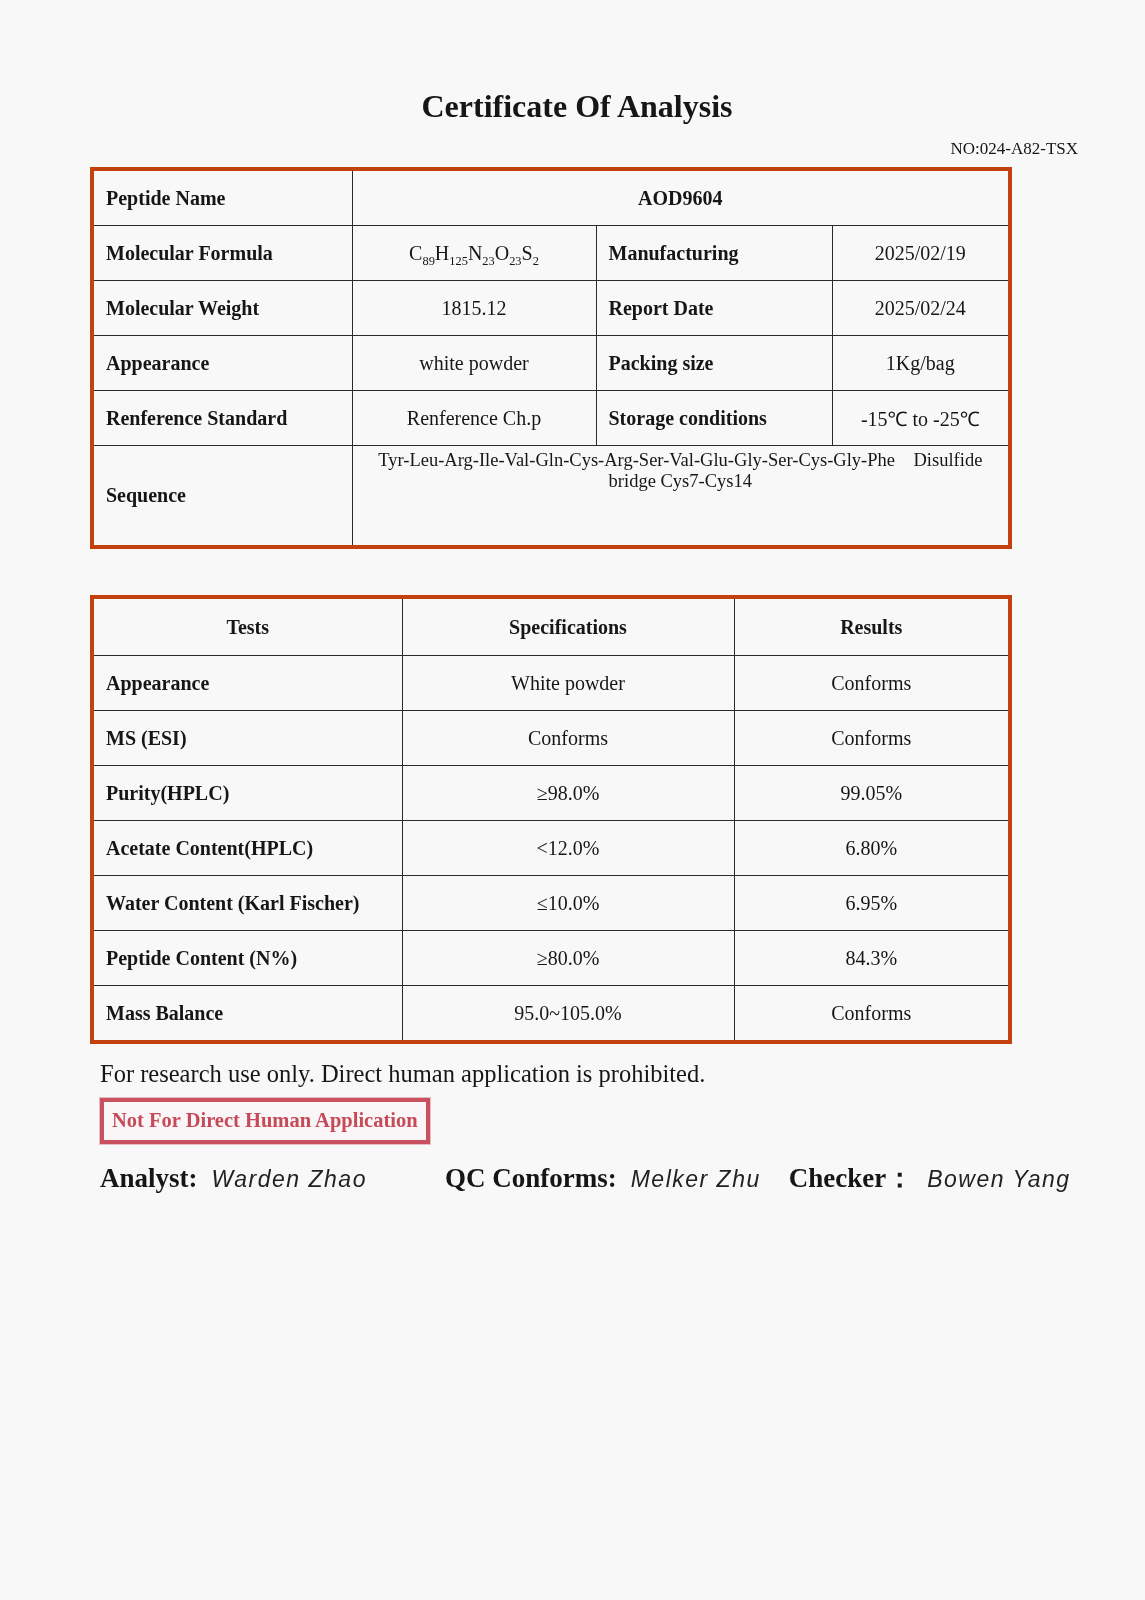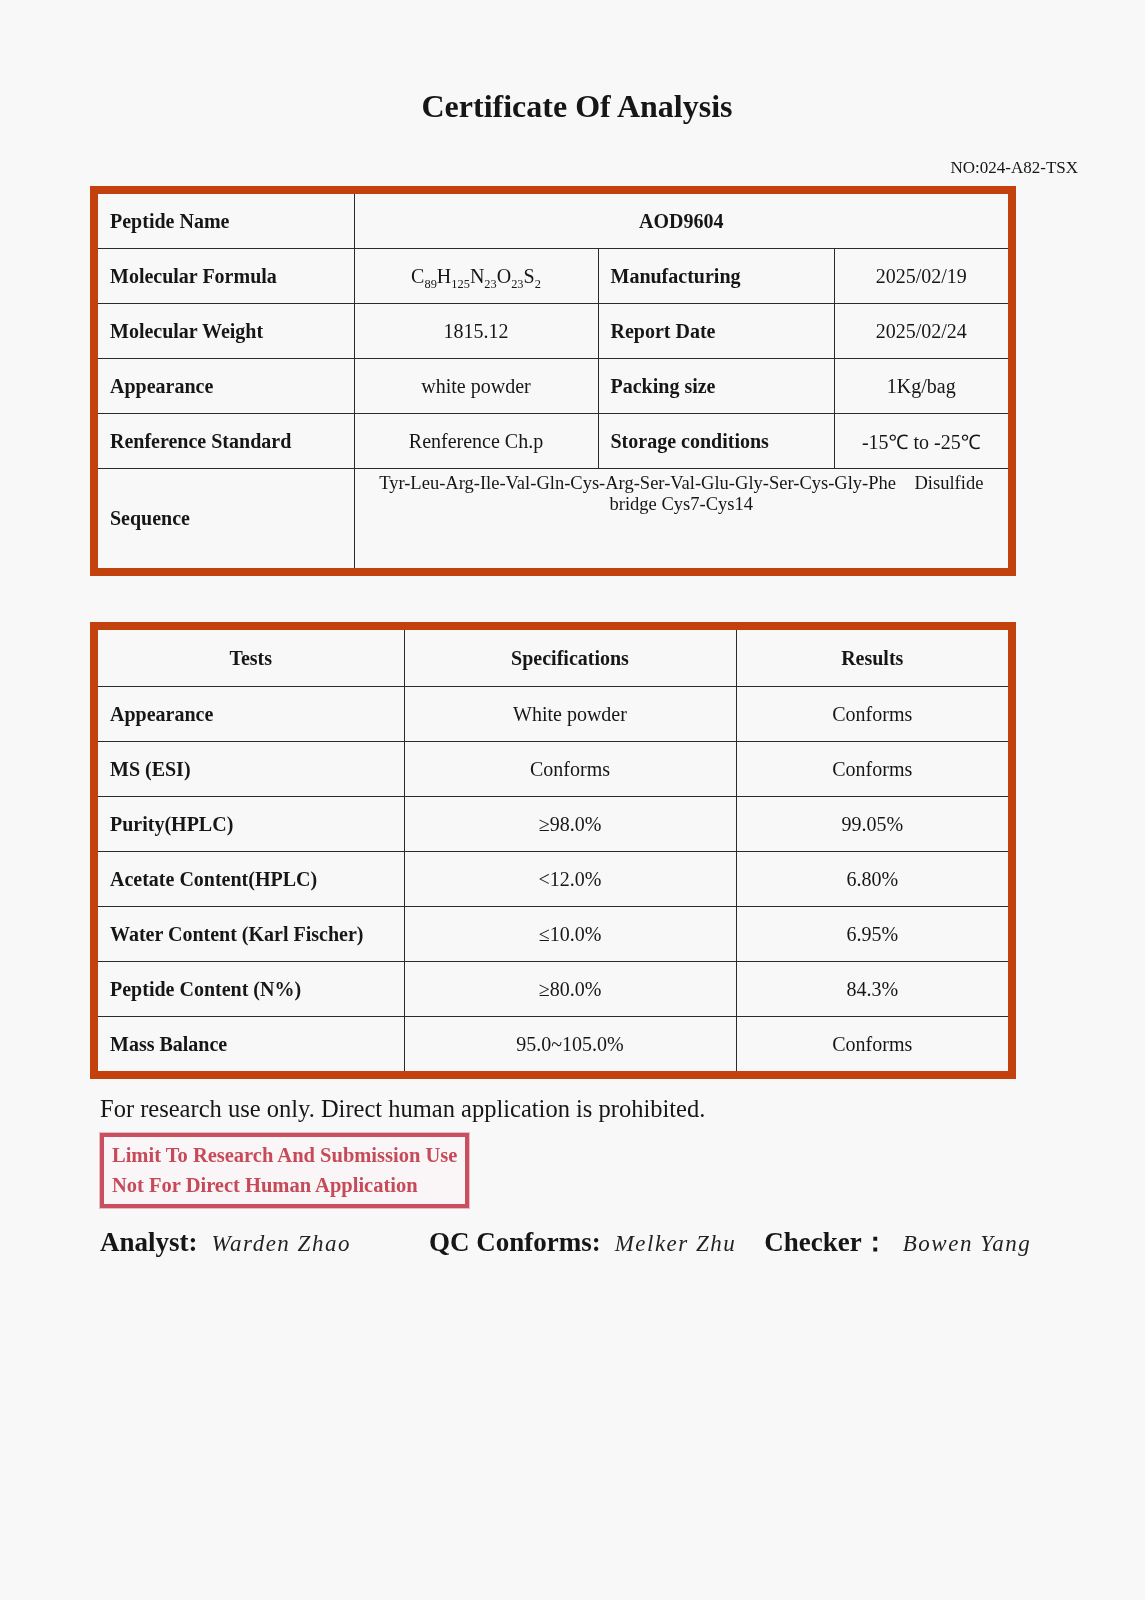--- a/index.html
+++ b/index.html
@@ -15,29 +15,29 @@
   .title {
     text-align:center;
     padding-top:88px;
     font-size:32px;
     font-weight:bold;
     letter-spacing:0px;
   }
   .docno {
     text-align:right;
     font-size:17px;
-    margin-top:33px;
+    margin-top:14px;
     padding-right:0px;
     margin-right:-14px;
   }
 
   table {
     border-collapse:collapse;
     width:918px;
-    border:8px solid #c2410c;
+    border:4px solid #c2410c;
     table-layout:fixed;
   }
   .tbl1 { margin-top:8px; }
   .tbl2 { margin-top:46px; }
   td, th {
     border:1.5px solid #2b2b2b;
     font-size:20px;
     padding:0 10px;
     height:54px;
     overflow:hidden;
@@ -78,21 +78,21 @@
 
   .sig-row {
     display:flex;
     align-items:baseline;
     margin-top:16px;
     padding-left:10px;
     white-space:nowrap;
   }
   .sig-label { font-weight:bold; font-size:27px; }
   .handwrite {
-    font-family:Liberation Serif, serif;
+    font-family:Liberation Sans, sans-serif;
     font-style:italic;
     font-size:23px;
     letter-spacing:1.5px;
     margin-left:14px;
     color:#222;
   }
   .sig-qc { margin-left:78px; }
   .sig-checker { margin-left:28px; }
 </style>
 </head>
@@ -197,21 +197,20 @@
       <td class="lbl">Mass Balance</td>
       <td class="val">95.0~105.0%</td>
       <td class="val">Conforms</td>
     </tr>
   </tbody>
     </table>
 
   <div class="footer-note">For research use only. Direct human application is prohibited.</div>
 
   <div class="stamp">
-    <div>Limit To Research And Submission Use</div>
     <div>Not For Direct Human Application</div>
   </div>
 
   <div class="sig-row">
     <span class="sig-label">Analyst:</span>
     <span class="handwrite">Warden Zhao</span>
     <span class="sig-label sig-qc">QC Conforms:</span>
     <span class="handwrite">Melker Zhu</span>
     <span class="sig-label sig-checker">Checker：</span>
     <span class="handwrite">Bowen Yang</span>

